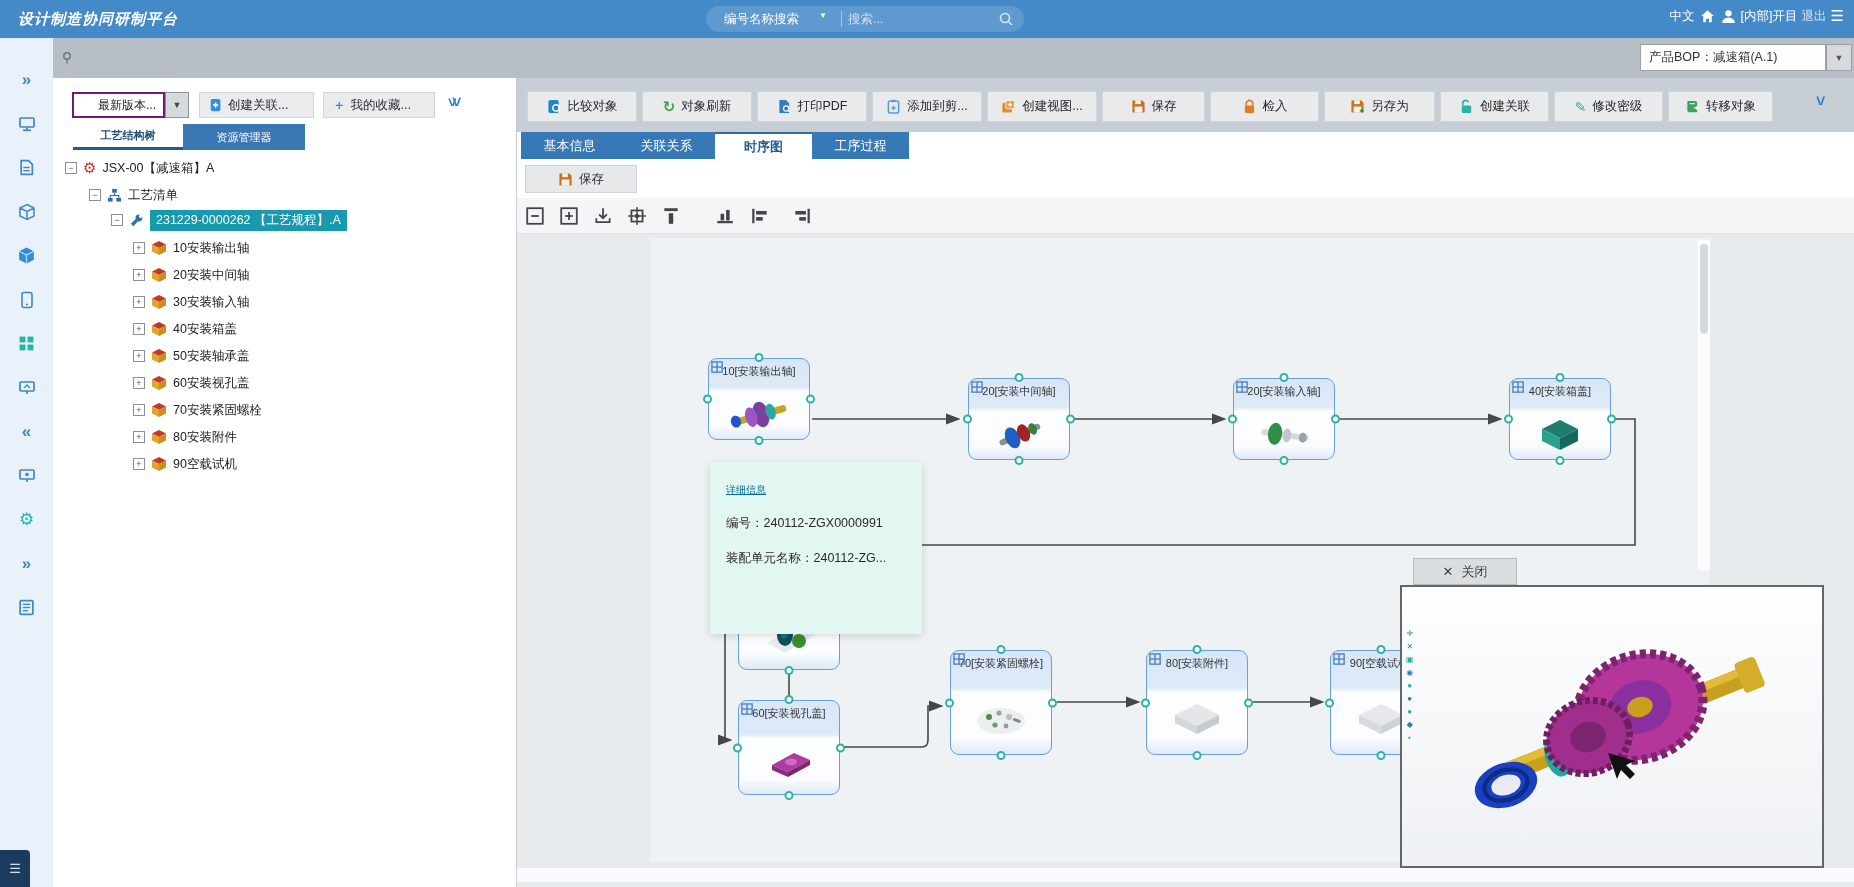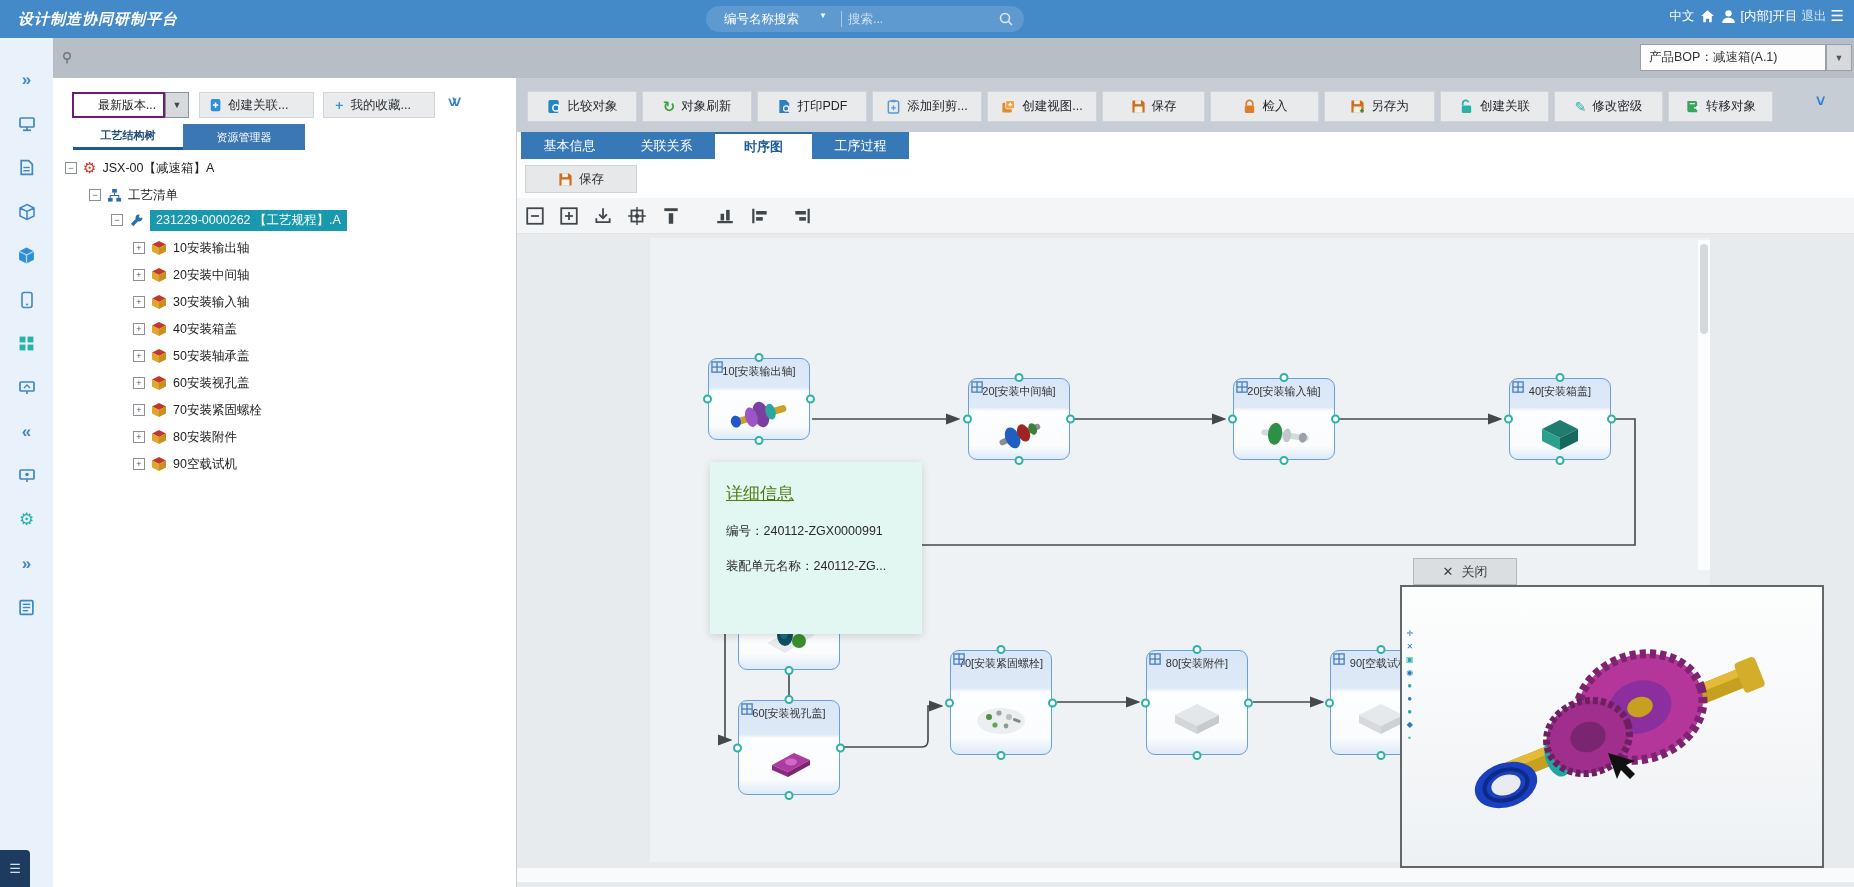--- a/index.html
+++ b/index.html
@@ -83,21 +83,21 @@
   .nimg { position:absolute; left:6px; right:6px; bottom:8px; top:40px; display:flex; align-items:center; justify-content:center; }
   .ngrid { position:absolute; left:2px; top:2px; width:13px; height:13px; }
   .dot { position:absolute; width:9px; height:9px; background:#fff; border:2px solid #2cb3a6; border-radius:50%; }
   .dot.t { left:50%; top:-6px; transform:translateX(-50%); }
   .dot.b { left:50%; bottom:-6px; transform:translateX(-50%); }
   .dot.l { left:-6px; top:50%; transform:translateY(-50%); }
   .dot.r { right:-6px; top:50%; transform:translateY(-50%); }
   
   #tip { position:absolute; left:710px; top:462px; width:212px; height:172px; background:#e3f7f2;
          box-shadow:0 2px 8px rgba(0,0,0,.14); z-index:5; padding:20px 16px; }
-  #tip a { color:#4d7c0f; font-size:17px; text-decoration:underline; cursor:pointer; }
+  #tip a { color:#0369a1; font-size:10px; text-decoration:underline; cursor:pointer; }
   #tip .row { margin-top:18px; font-size:12.5px; color:#2b2b2b; white-space:nowrap; overflow:hidden; }
   
   #vclose { position:absolute; left:1413px; top:558px; width:104px; height:27px; background:#dbdee0;
             border:1px solid #b6babd; display:flex; align-items:center; justify-content:center; gap:8px;
             font-size:13px; color:#3c4043; cursor:pointer; z-index:7; }
   #viewer { position:absolute; left:1400px; top:585px; width:424px; height:283px; border:2px solid #62676c;
             background:linear-gradient(#fdfefe,#eef1f4); z-index:6; overflow:hidden; }
   #minibar { position:absolute; left:4px; top:42px; display:flex; flex-direction:column; gap:4px; align-items:center;
              font-size:8px; line-height:9px; }
   svg { display:block; }

